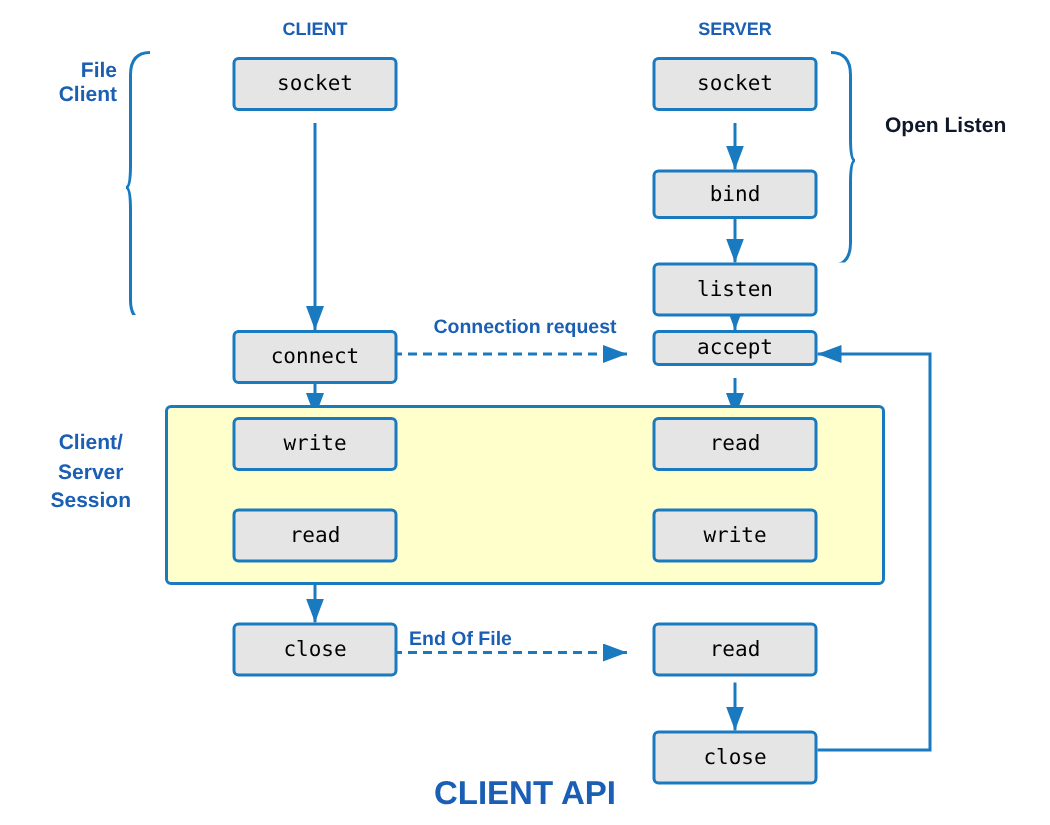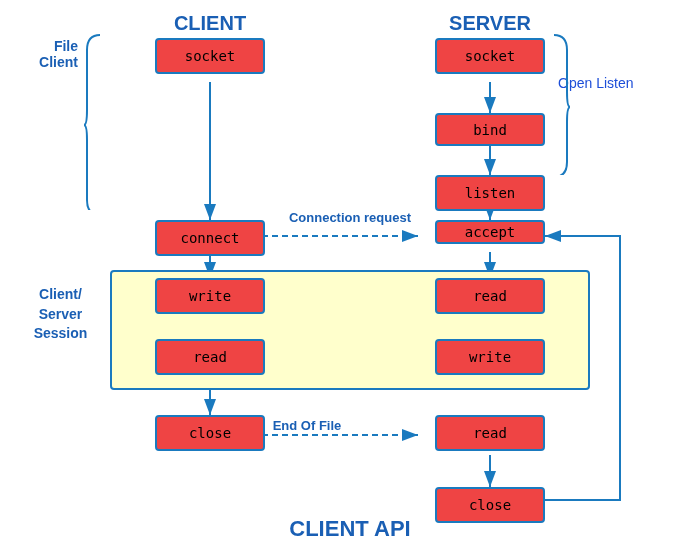--- a/index.html
+++ b/index.html
@@ -15,29 +15,29 @@
     .diagram-container {
       width: 700px;
       height: 550px;
       position: relative;
     }
 
     
     .col-header {
       position: absolute;
       font-weight: bold;
-      font-size: 20px;
+      font-size: 12px;
       color: #1a5fb4;
       text-align: center;
     }
 
     
     .flow-box {
       position: absolute;
-      background: #ef4444;
+      background: #e5e5e5;
       border: 2px solid #1a7abf;
       border-radius: 4px;
       text-align: center;
       font-family: monospace;
       font-size: 14px;
       color: #000;
       display: flex;
       align-items: center;
       justify-content: center;
     }
@@ -165,21 +165,21 @@
   <div style="position:absolute; left:18px; top:38px; color:#1a5fb4; font-weight:bold; font-size:14px; text-align:right; width:60px;">
     <span>File Client</span>
   </div>
 
   <div style="position:absolute; left:82px; top:30px; color:#1a5fb4; font-size:14px; line-height:1;">
     <svg width="20" height="180">
       <path d="M18,5 Q5,5 5,20 L5,80 Q5,95 2,95 Q5,95 5,110 L5,170 Q5,185 18,185" fill="none" stroke="#1a7abf" stroke-width="2"></path>
     </svg>
   </div>
 
-  <div style="position:absolute; left:558px; top:75px; color:#1d4ed8; font-weight:normal; font-size:14px;">
+  <div style="position:absolute; left:590px; top:75px; color:#0f172a; font-weight:bold; font-size:14px;">
     <span>Open Listen</span>
   </div>
 
   <div style="position:absolute; left:552px; top:30px; color:#1a5fb4;">
     <svg width="20" height="145">
       <path d="M2,5 Q15,5 15,20 L15,62 Q15,77 18,77 Q15,77 15,92 L15,132 Q15,147 2,147" fill="none" stroke="#1a7abf" stroke-width="2"></path>
     </svg>
   </div>
 
   <div style="position:absolute; left:18px; top:285px; color:#1a5fb4; font-weight:bold; font-size:14px; text-align:center; width:85px; line-height:1.4;">

